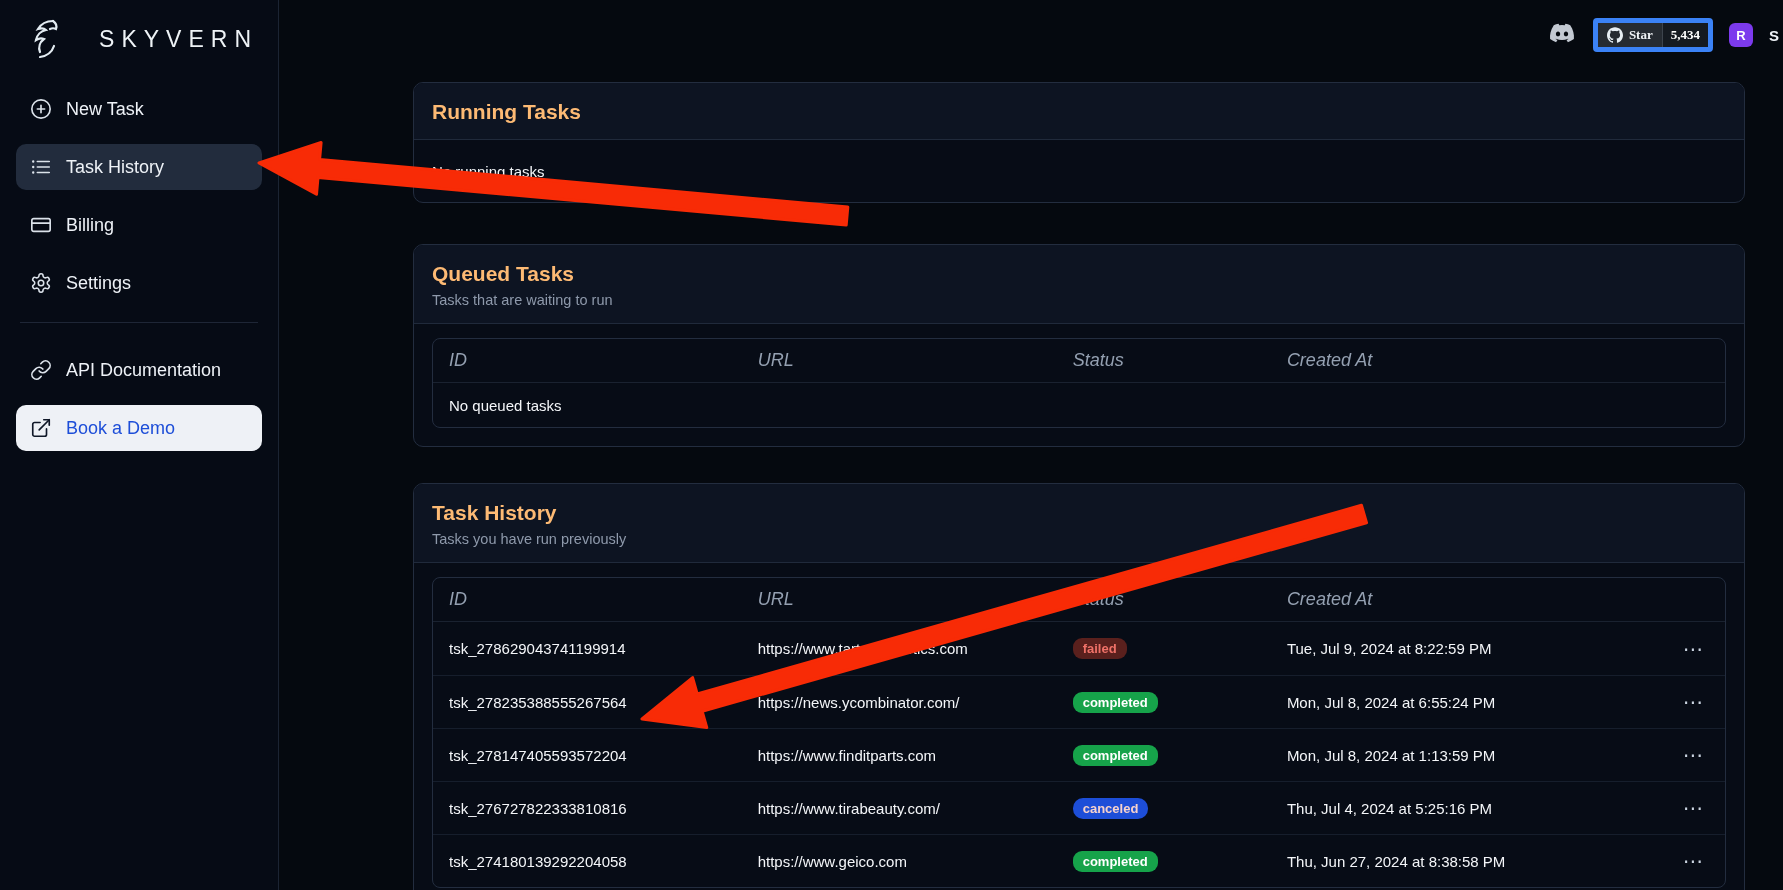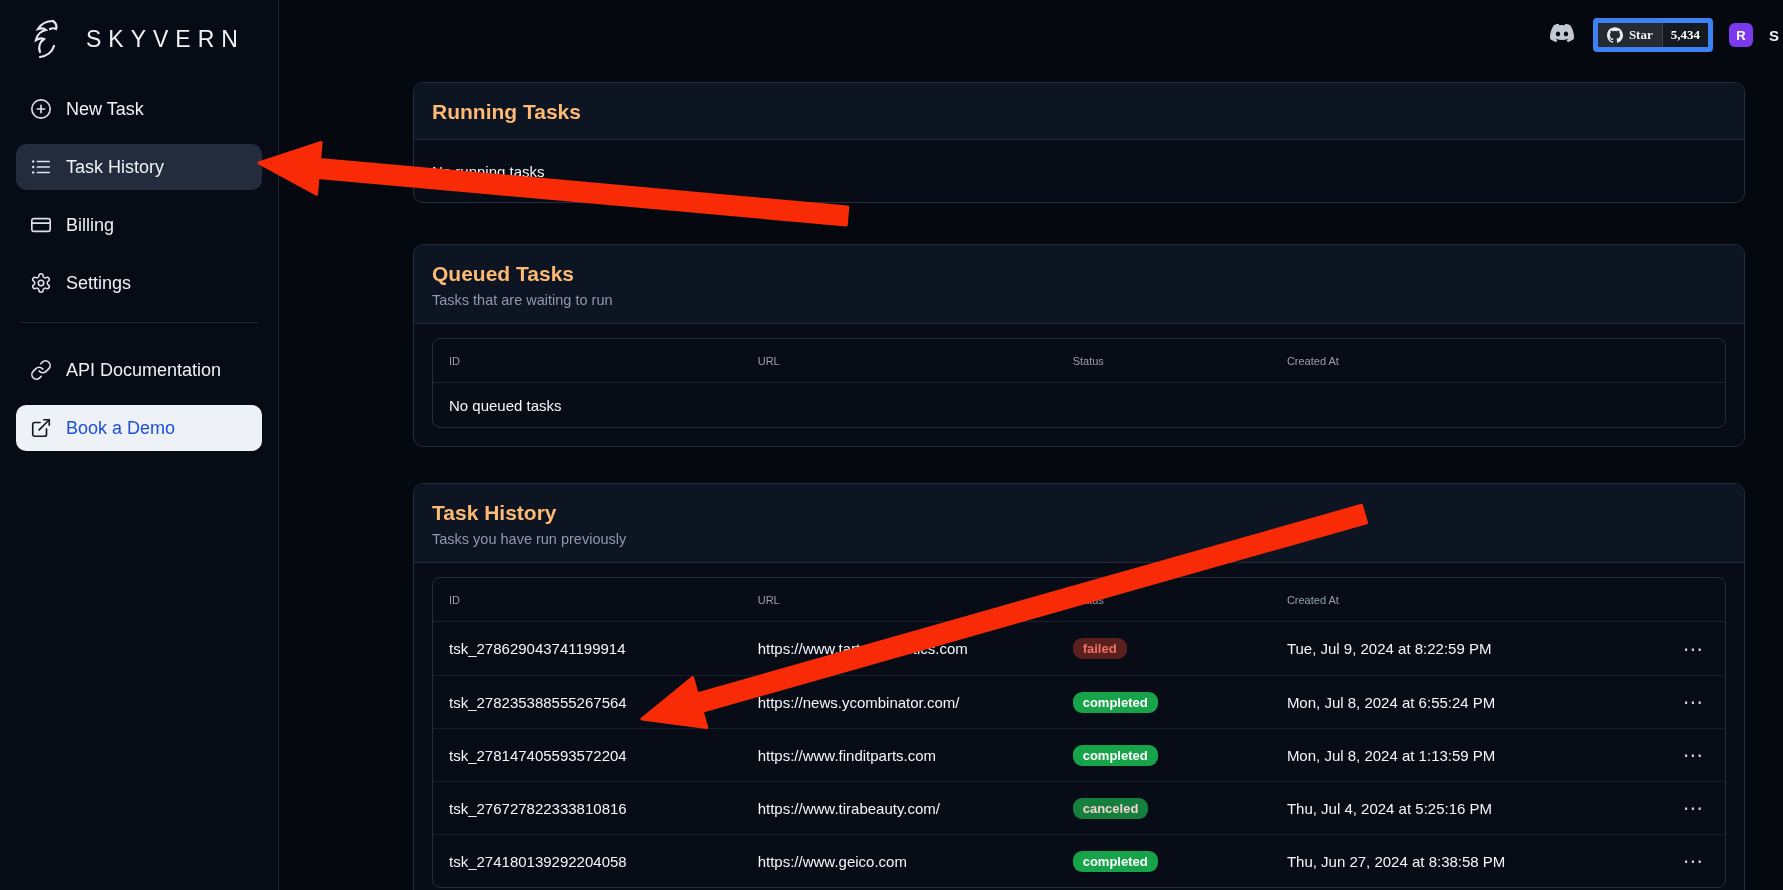--- a/index.html
+++ b/index.html
@@ -10,21 +10,21 @@
     font-family:"Liberation Sans","DejaVu Sans",sans-serif;
     color:#f4f6f9;
   }
 
   
   .sidebar {
     position:absolute; top:0; left:0; bottom:0; width:279px;
     background:#060b15; border-right:1px solid #1b2433;
     padding:14px 16px;
   }
-  .logo-row { display:flex; align-items:center; gap:20px; padding:2px 4px 24px; }
+  .logo-row { display:flex; align-items:center; gap:12px; padding:2px 4px 24px;justify-content:space-between; }
   .logo-text { font-size:23px; letter-spacing:7px; color:#eef3f6; font-weight:400; }
   .nav-item {
     display:flex; align-items:center; gap:14px;
     padding:12px 14px; border-radius:10px; margin-bottom:12px;
     color:#eef2f7; font-size:18px; cursor:pointer; background:transparent; border:none; width:100%;
     text-align:right; font-family:inherit;
   }
   .nav-item.active { background:#222c3d; }
   .nav-item.light { background:#eef1f6; color:#1d4ed8; font-weight:500; }
   .nav-item .icn { display:flex; align-items:center; justify-content:center; width:22px; height:22px; }
@@ -50,33 +50,33 @@
   .card-running { margin-top:82px; }
   .card-queued  { margin-top:41px; }
   .card-history { margin-top:36px; }
   .card-header { background:#0d1422; border-bottom:1px solid #202a3b; padding:17px 18px 15px; }
   .card-title { font-size:21px; font-weight:700; color:#fdba74; }
   .card-subtitle { margin-top:6px; font-size:14.5px; color:#8e99ab; }
   .card-empty-row { height:62px; display:flex; align-items:center; padding:0 18px; font-size:15px; }
 
   .table-box { margin:14px 18px 18px; border:1px solid #232d3f; border-radius:8px; overflow:hidden; }
   .trow, .thead-row { display:flex; align-items:center; padding:0 16px; }
-  .thead-row { height:44px; color:#94a0b1; font-size:11px; font-weight:500; border-bottom:1px solid #1a2230; }
+  .thead-row { height:44px; color:#94a0b1; font-size:18px; font-weight:500; border-bottom:1px solid #1a2230;font-style:italic; }
   .trow { height:53px; font-size:15px; }
   .trow + .trow { border-top:1px solid #161e2c; }
   .empty-trow { height:44px; display:flex; align-items:center; padding:0 16px; font-size:15px; }
   .c-id { width:24.5%; }
   .c-url { width:25%; }
   .c-status { width:17%; }
   .c-created { flex:1; display:flex; align-items:center; justify-content:space-between; }
 
   .badge { display:inline-block; padding:3px 10px; border-radius:9px; font-size:13px; font-weight:700; }
   .badge.failed    { background:#5a201d; color:#ef7168; }
   .badge.completed { background:#16a34a; color:#ffffff; }
-  .badge.canceled  { background:#15803d; color:#f6d2cd; }
+  .badge.canceled  { background:#1d4ed8; color:#f6d2cd;border-radius:10px; }
 
   .row-menu { background:none; border:none; color:#cbd5e1; font-size:20px; line-height:1;
               cursor:pointer; padding:2px 6px; font-family:inherit; }
 
   
   .arrow-overlay { position:absolute; inset:0; width:1783px; height:890px; z-index:50; pointer-events:none; }
 </style>
 </head>
 <body>
 

